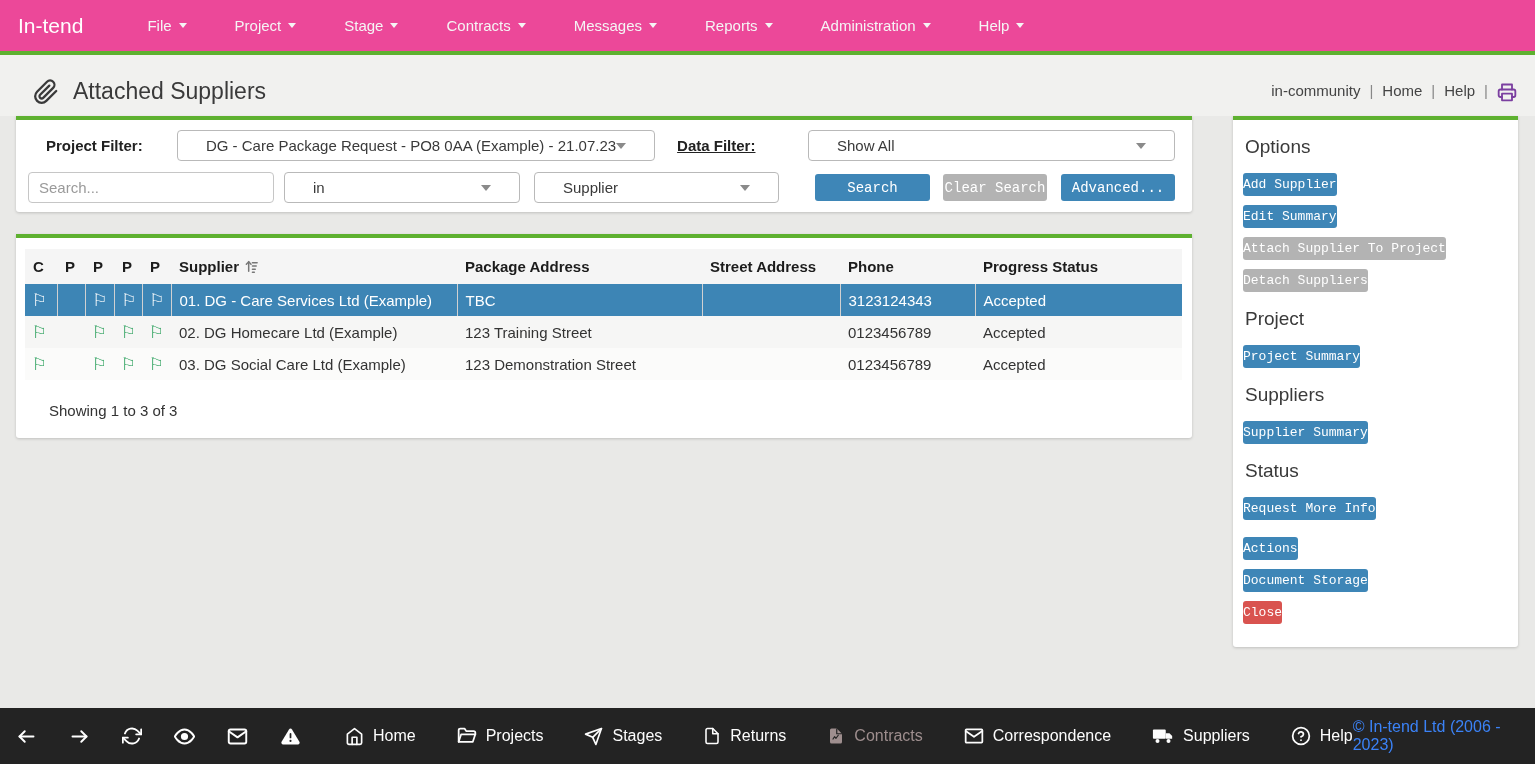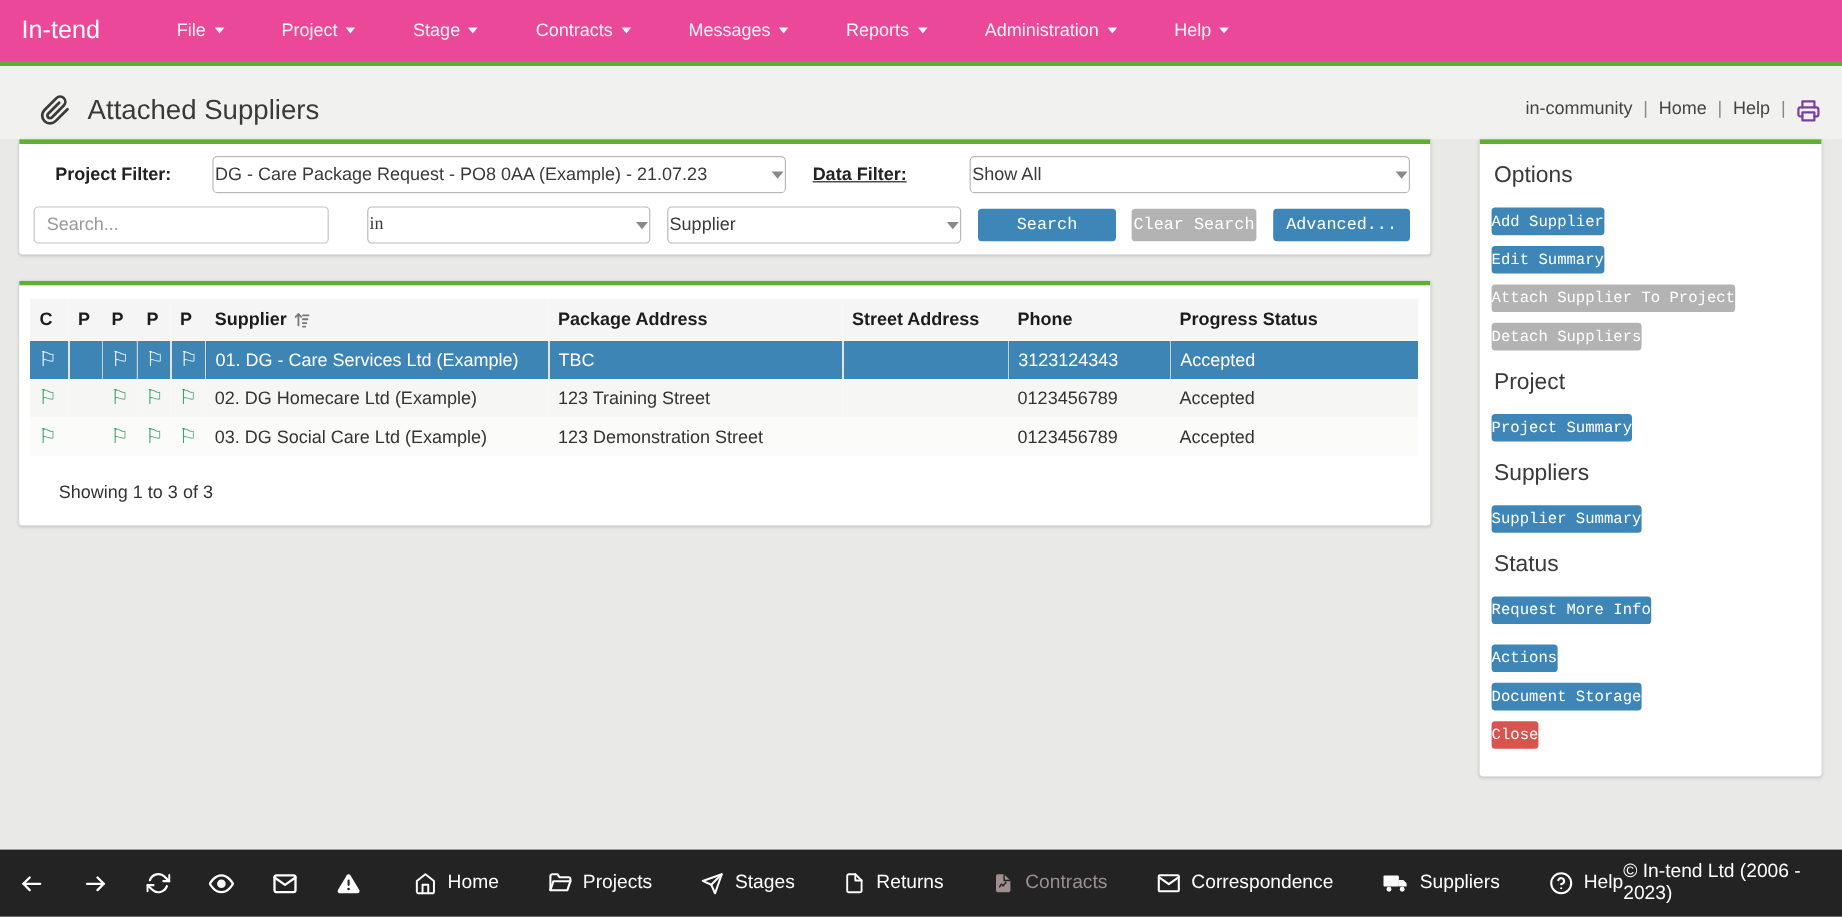--- a/index.html
+++ b/index.html
@@ -52,34 +52,34 @@
   
   .filter-panel { padding: 10px 17px 9px 12px; }
   .f-row { display: flex; align-items: center; height: 31px; }
   .f-row + .f-row { margin-top: 11px; }
   .f-label { font-weight: bold; font-size: 15px; color: #222; padding-left: 18px; }
   .f-label.first { width: 151px; }
   .f-label.second { width: 155px; padding-left: 22px; text-decoration: underline; }
   .select {
     height: 31px; background: #fff; border: 1px solid #b9b9b9; border-radius: 4px;
     display: flex; align-items: center; justify-content: space-between;
-    padding: 0 1px; cursor: pointer; color: #3a3a3a; font-size: 15px;
+    padding: 0 28px; cursor: pointer; color: #3a3a3a; font-size: 15px;
   }
   .select .arr {
     width: 0; height: 0; border-left: 5px solid transparent;
     border-right: 5px solid transparent; border-top: 6px solid #8a8a8a;
   }
   .sel-project { width: 485px; }
   .sel-data { width: 372px; }
   .search-input {
     width: 246px; height: 31px; border: 1px solid #c6c6c6; border-radius: 4px;
     padding: 0 10px; font-size: 15px; font-family: inherit; color: #333; background: #fff;
   }
   .search-input::placeholder { color: #9a9a9a; }
-  .sel-in { width: 236px; margin-left: 32px; font-family: Liberation Serif, serif; }
+  .sel-in { width: 236px; margin-left: 10px; }
   .sel-field { width: 245px; margin-left: 14px; }
   .btn {
     display: flex; align-items: center; justify-content: center;
     color: #fff; font-size: 14px; border-radius: 3px; cursor: pointer; border: none;
     font-family: Liberation Mono, monospace;
   }
   .f-btn { height: 27px; }
   .btn-search { width: 115px; margin-left: auto; }
   .btn-clear { width: 104px; margin-left: 13px; }
   .btn-adv { width: 114px; margin-left: 14px; }
@@ -124,21 +124,21 @@
   .footer {
     position: absolute; left: 0; bottom: 0; width: 1535px; height: 56px;
     background: #232323; display: flex; align-items: center; color: #fff;
     padding: 0 18px 0 16px;
   }
   .tool-icons { display: flex; align-items: center; gap: 32px; }
   .tool-icon { display: flex; align-items: center; cursor: pointer; color: #fff; }
   .foot-nav { display: flex; align-items: center; gap: 41px; margin-left: 44px; }
   .foot-item { display: flex; align-items: center; gap: 9px; font-size: 16px; cursor: pointer; color: #fdfdfd; }
   .foot-item.muted { color: #9e8e8e; cursor: default; }
-  .copyright { margin-left: auto; font-size: 16px; color: #ffffff; }
+  .copyright { margin-left: auto; font-size: 16px; color: #3b82f6; }
   svg { display: block; }
 </style>
 </head>
 <body>
 
 <div class="navbar">
   <div class="brand">In-tend</div>
   <div class="menu-item">
       <span>File</span>
       <span class="caret"></span>

